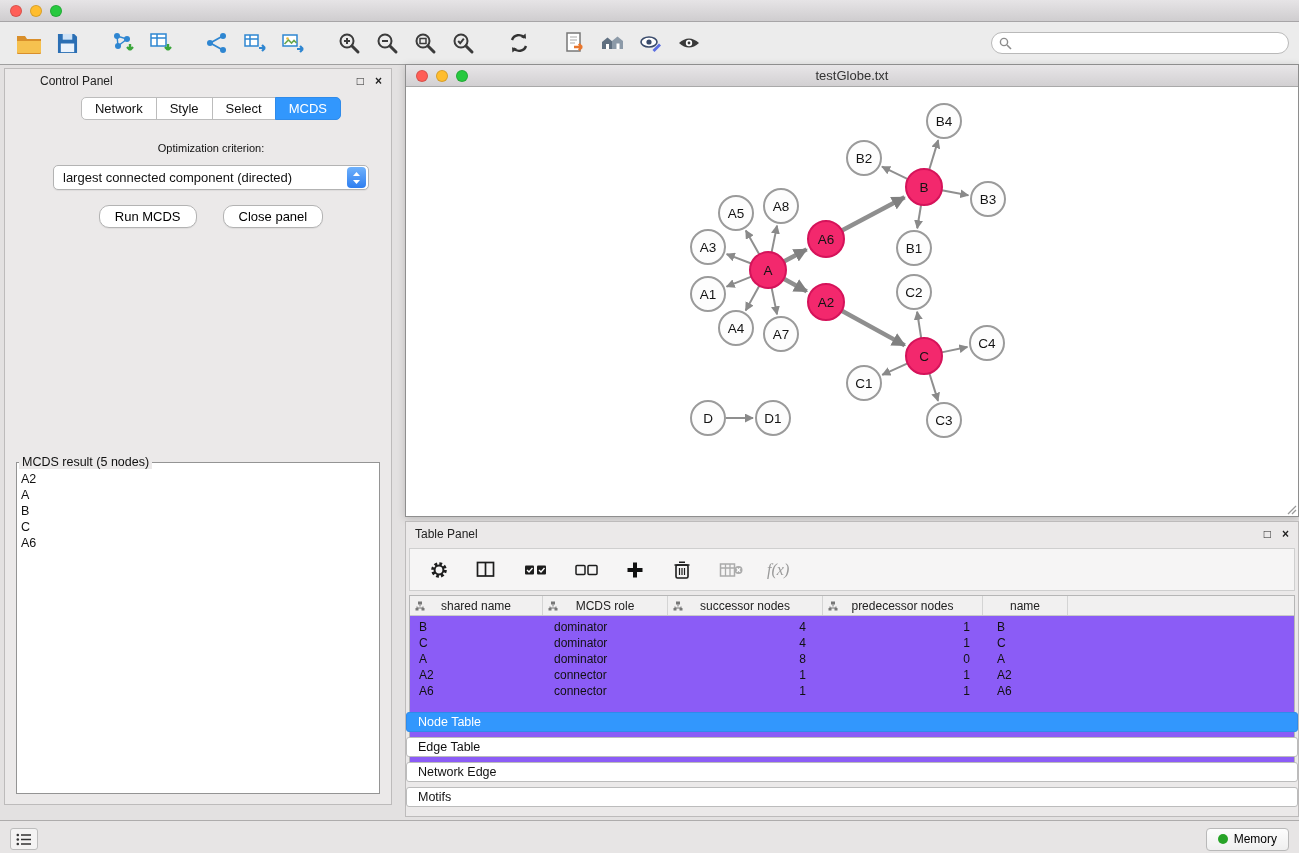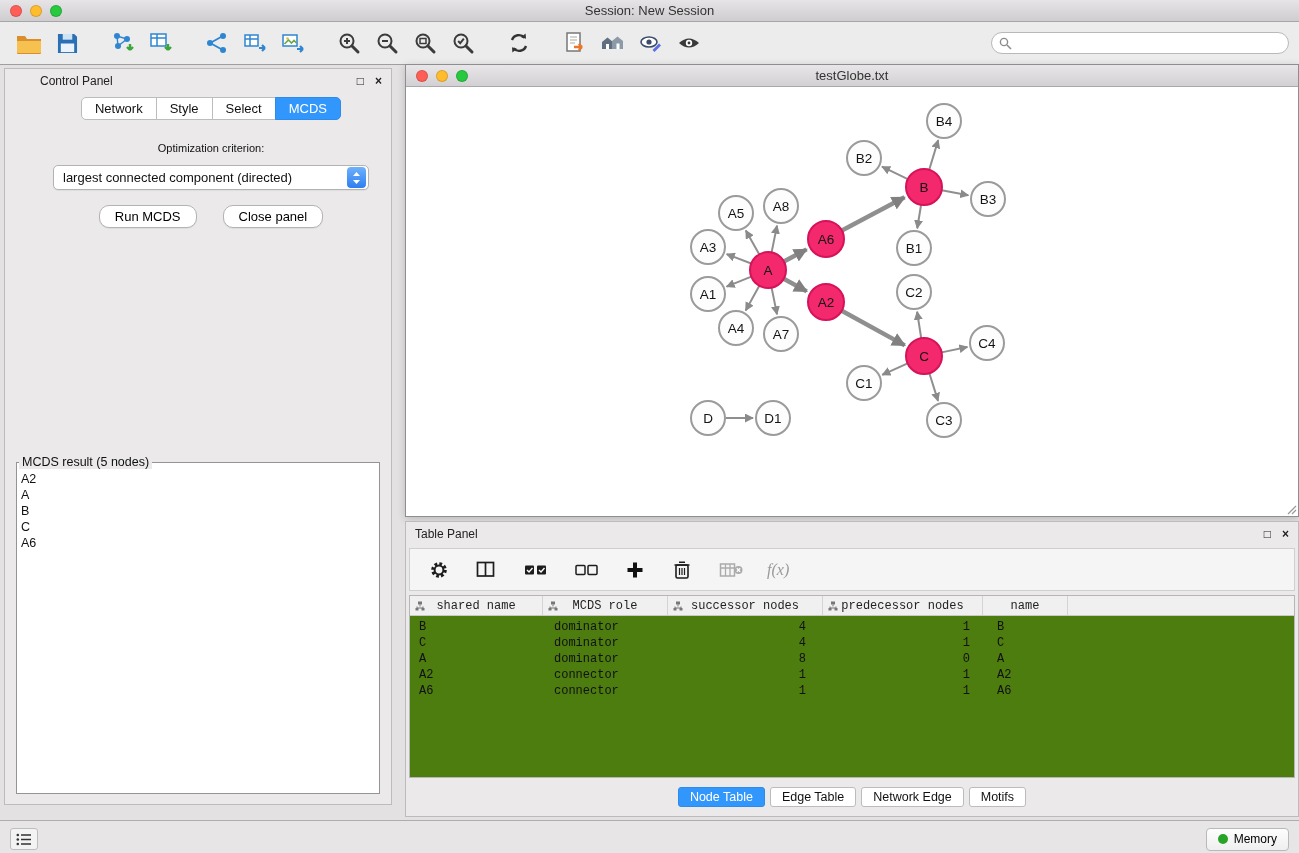--- a/index.html
+++ b/index.html
@@ -61,35 +61,35 @@
   .nw-title { position:absolute; left:0; right:0; text-align:center; font-size:13px; color:#333; }
   .nw-canvas { position:relative; width:100%; height:429px; background:#fff; }
   .resize-grip { position:absolute; right:1px; bottom:1px; }
 
   
   .table-panel { position:absolute; left:405px; top:521px; width:894px; height:296px;
     background:#ebe9e9; border:1px solid #bdbbbb; }
   .tp-toolbar { position:absolute; left:3px; right:3px; top:26px; height:43px; background:#f6f5f5;
     border:1px solid #cfcfcf; display:flex; align-items:center; gap:21px; padding-left:16px; }
   .fx { font-family:"Liberation Serif", serif; font-style:italic; font-size:16px; color:#9a9a9a; }
-  .tp-table { position:absolute; left:3px; right:3px; top:73px; bottom:38px; background:#4d7c0f;
-    border:1px solid #b6b6b6; overflow:hidden;font-family:Liberation Mono, monospace; }
+  .tp-table { position:absolute; left:3px; right:3px; top:73px; bottom:38px; background:#8b5cf6;
+    border:1px solid #b6b6b6; overflow:hidden; }
   .tp-head { display:flex; height:20px; background:#f1f0f0; border-bottom:1px solid #c9c9c9; }
   .th { position:relative; font-size:12px; color:#222; text-align:center; line-height:20px;
     border-right:1px solid #d4d4d4; }
   .th svg { position:absolute; left:5px; top:5px; }
   .h0{width:133px}.h1{width:125px}.h2{width:155px}.h3{width:160px}.h4{width:85px}
   .th.fill { flex:1; border-right:none; }
   .tr { display:flex; height:16px; font-size:12px; align-items:center; }
   .td { overflow:hidden; white-space:nowrap; }
   .c0{width:133px; padding-left:9px;} .c1{width:125px; padding-left:11px;}
   .c2{width:155px; text-align:right; padding-right:17px;}
   .c3{width:160px; text-align:right; padding-right:13px;}
   .c4{width:85px; padding-left:14px;}
-  .tp-tabs { position:absolute; left:0; right:0; bottom:9px; display:flex; justify-content:center; gap:5px; }
+  .tp-tabs { position:absolute; left:0; right:0; bottom:9px; display:flex; justify-content:center; gap:5px;flex-direction:column; }
   .tp-tab { font-size:12.5px; padding:2px 11px; background:#fff; border:1px solid #bcbcbc;
     border-radius:3px; color:#111; }
   .tp-tab.active { background:#3297fd; border-color:#2f8bea; color:#fff; }
 
   
   .statusbar { position:absolute; left:0; right:0; top:820px; height:33px; background:#e7e5e5;
     border-top:1px solid #aeacac; display:flex; align-items:center; padding:18px 10px; }
   .sb-left { width:28px; height:22px; background:#f4f3f3; border:1px solid #bdbdbd; border-radius:3px;
     display:flex; align-items:center; justify-content:center; }
   .memory-btn { margin-left:auto; height:23px; display:flex; align-items:center; gap:6px;
@@ -99,21 +99,20 @@
 </style>
 </head>
 <body>
 
 <div class="titlebar">
   <div class="traffic">
     <span class="light r"></span>
     <span class="light y"></span>
     <span class="light g"></span>
   </div>
-  <div class="tb-title">Session: New Session</div>
 </div>
 
 <div class="toolbar">
   <button class="tbtn">
     <svg width="26" height="21" viewBox="0 0 26 21">
         <path d="M1 3 h8 l2 3 h14 v14 a1 1 0 0 1 -1 1 H2 a1 1 0 0 1 -1 -1 z" fill="#d98f2b"></path>
         <path d="M1 8 h24 v11 a1 1 0 0 1 -1 1 H2 a1 1 0 0 1 -1 -1 z" fill="#f6c14f"></path>
       </svg>
   </button>
   <button class="tbtn">

